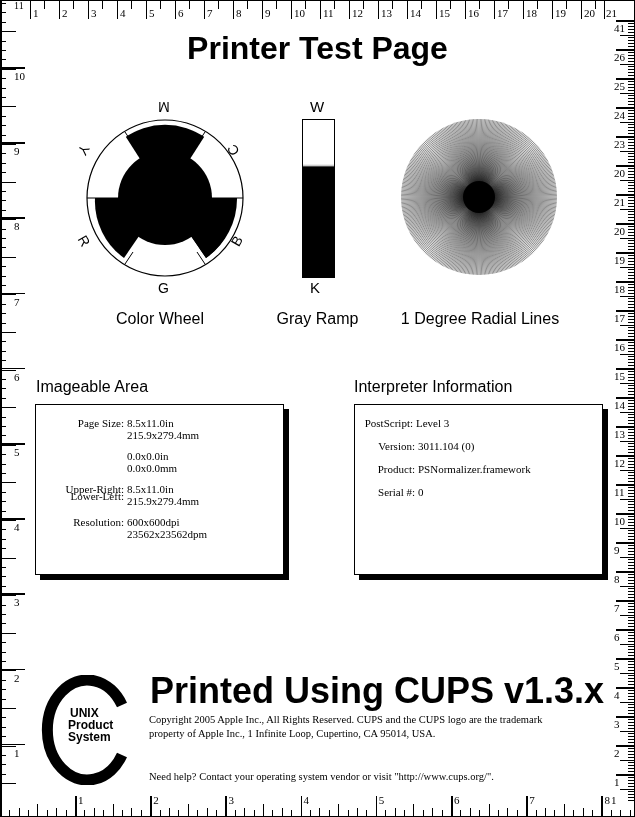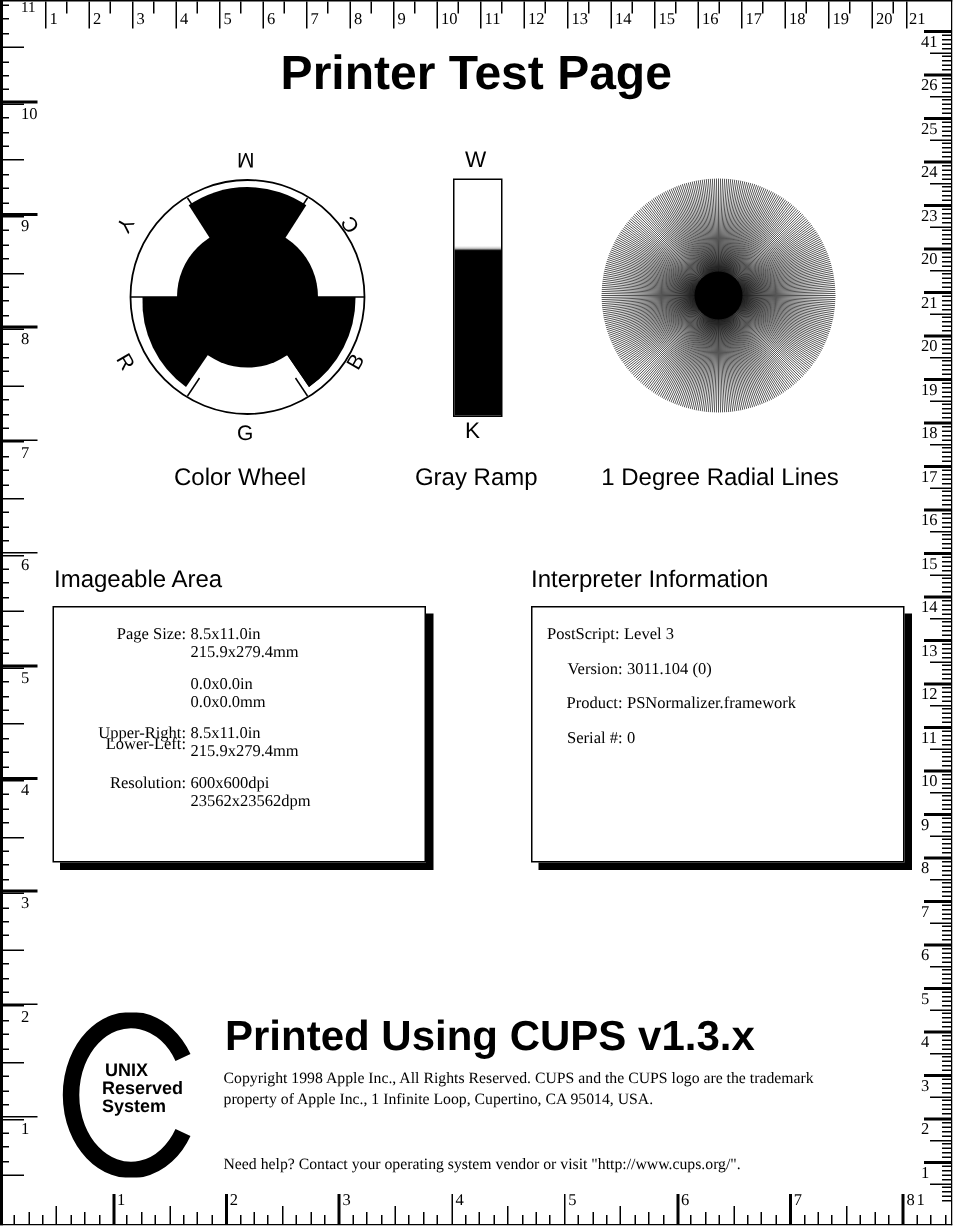--- a/index.html
+++ b/index.html
@@ -7,21 +7,21 @@
   .abs { position: absolute; }
   .ruler { position: absolute; }
   .tick { position: absolute; background: #000; }
   .rlabel { position: absolute; font-family: "Liberation Serif", serif; font-size: 11px; line-height: 11px; color: #000; }
   .title { position: absolute; left: 0; width: 635px; top: 30px; text-align: center; font-weight: bold; font-size: 32px; line-height: 36px; }
   .caption { position: absolute; font-size: 16px; line-height: 18px; text-align: center; }
   .section-title { position: absolute; font-size: 16px; line-height: 18px; }
   .box { position: absolute; background: #fff; border: 1.5px solid #000; box-shadow: 5px 5px 0 #000; box-sizing: border-box; }
   .info-row { position: absolute; font-family: "Liberation Serif", serif; font-size: 11px; line-height: 13px; white-space: nowrap; }
   .info-label { position: absolute; text-align: right; }
-  .footer-title { position: absolute; left: 150px; top: 673px; font-weight: bold; font-size: 28px; line-height: 36px; white-space: nowrap; text-align: right; }
+  .footer-title { position: absolute; left: 150px; top: 673px; font-weight: bold; font-size: 36px; line-height: 36px; white-space: nowrap; text-align: right; }
   .footer-text { position: absolute; left: 149px; font-family: "Liberation Serif", serif; font-size: 10.5px; line-height: 14px; white-space: nowrap; }
   .logo-text { position: absolute; font-weight: bold; font-size: 12px; line-height: 12px; }
 </style>
 </head>
 <body>
 
 <div class="ruler" style="left:0;top:0;width:635px;height:28px;">
   <div class="tick" style="left:0;top:0;width:635px;height:1px;"></div>
   <div id="top-ticks">
       <div class="tick" style="left: 30px; top: 1px; width: 1px; height: 18px;"></div>
@@ -843,19 +843,19 @@
       <div class="info-row info-label" style="left: 0px; width: 60px; top: 81px;">Serial #:</div>
       <div class="info-row" style="left: 63px; top: 81px;">0</div>
     </div>
 </div>
 
 <div class="abs" style="left:38px;top:675px;width:92px;height:110px;text-align:right;">
   <svg width="92" height="110" viewBox="0 0 92 110">
     <path d="M84,30 A40,50 0 1 0 84,80" fill="none" stroke="#000" stroke-width="11"></path>
   </svg>
   <span class="logo-text" style="left:32px;top:32px;">UNIX</span>
-  <span class="logo-text" style="left:30px;top:44px;">Reserved</span>
+  <span class="logo-text" style="left:30px;top:44px;">Product</span>
   <span class="logo-text" style="left:30px;top:56px;">System</span>
 </div>
 <div class="footer-title">Printed Using CUPS v1.3.x</div>
-<div class="footer-text" style="top:713px;">Copyright 1998 Apple Inc., All Rights Reserved. CUPS and the CUPS logo are the trademark</div>
+<div class="footer-text" style="top:713px;">Copyright 2005 Apple Inc., All Rights Reserved. CUPS and the CUPS logo are the trademark</div>
 <div class="footer-text" style="top:727px;">property of Apple Inc., 1 Infinite Loop, Cupertino, CA 95014, USA.</div>
 <div class="footer-text" style="top:770px;">Need help? Contact your operating system vendor or visit "http://www.cups.org/".</div>
 
 </body></html>

